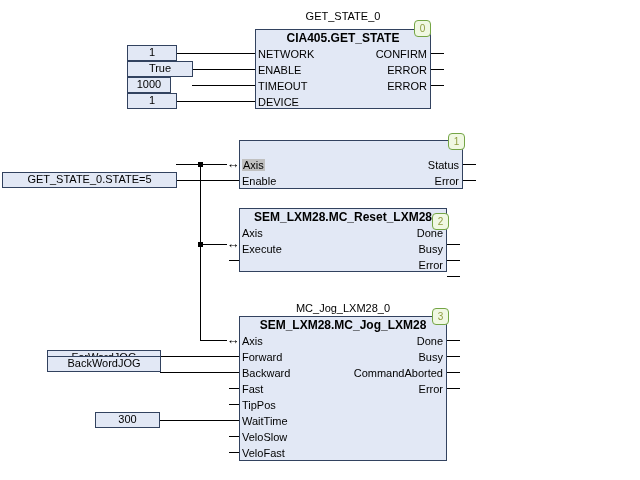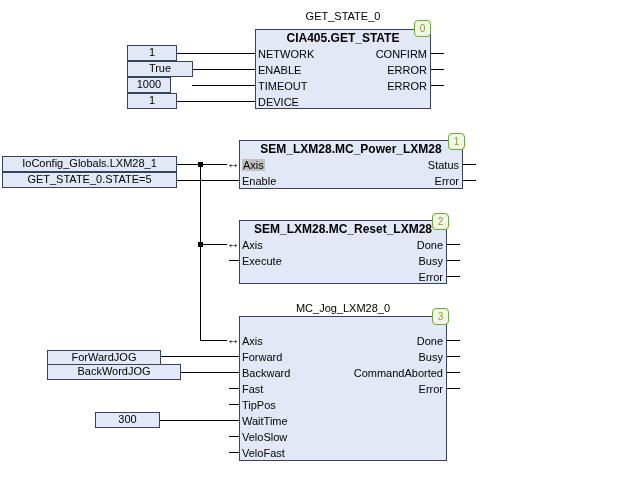--- a/index.html
+++ b/index.html
@@ -80,64 +80,63 @@
 
   <div class="wire" style="left:447px;top:340px;width:13px"></div>
   <div class="wire" style="left:447px;top:356px;width:13px"></div>
   <div class="wire" style="left:447px;top:372px;width:13px"></div>
   <div class="wire" style="left:447px;top:388px;width:13px"></div>
 
   <div class="operand" style="left:127px;top:45px;width:50px;height:16px">1</div>
   <div class="operand" style="left:127px;top:61px;width:66px;height:16px">True</div>
   <div class="operand" style="left:127px;top:77px;width:44px;height:16px">1000</div>
   <div class="operand" style="left:127px;top:93px;width:50px;height:16px">1</div>
-  <div class="operand" style="left:2px;top:156px;width:175px;height:16px">IoConfig_Globals.LXM28_1</div>
   <div class="operand" style="left:2px;top:172px;width:175px;height:16px">GET_STATE_0.STATE=5</div>
   <div class="operand" style="left:47px;top:350px;width:114px;height:16px">ForWardJOG</div>
-  <div class="operand" style="left:47px;top:364px;width:134px;height:16px">BackWordJOG</div>
+  <div class="operand" style="left:47px;top:356px;width:114px;height:16px">BackWordJOG</div>
   <div class="operand" style="left:95px;top:412px;width:65px;height:16px">300</div>
 
   <div class="inout" style="left:226px;top:156px">↔</div>
   <div class="inout" style="left:226px;top:236px">↔</div>
   <div class="inout" style="left:226px;top:332px">↔</div>
 
   <div class="fb-title" style="left:255px;top:9px;width:176px">GET_STATE_0</div>
   <div class="fb-box" style="left:255px;top:29px;width:176px;height:80px">
     <div class="fb-header">CIA405.GET_STATE</div>
     <span class="pin in" style="top:16px">NETWORK</span>
     <span class="pin in" style="top:32px">ENABLE</span>
     <span class="pin in" style="top:48px">TIMEOUT</span>
     <span class="pin in" style="top:64px">DEVICE</span>
     <span class="pin out" style="top:16px">CONFIRM</span>
     <span class="pin out" style="top:32px">ERROR</span>
     <span class="pin out" style="top:48px">ERROR</span>
   </div>
   <div class="badge" style="left:414px;top:20px">0</div>
 
   <div class="fb-box" style="left:239px;top:140px;width:224px;height:49px">
-    <div class="fb-header">SEM_LXM28.MC_Power_LXM28</div>
     <span class="pin in" style="top:16px"><span class="sel">Axis</span></span>
     <span class="pin in" style="top:32px">Enable</span>
     <span class="pin out" style="top:16px">Status</span>
     <span class="pin out" style="top:32px">Error</span>
   </div>
   <div class="badge" style="left:448px;top:133px">1</div>
 
-  <div class="fb-box" style="left:239px;top:220px;width:208px;height:64px">
+  <div class="fb-box" style="left:239px;top:208px;width:208px;height:64px">
     <div class="fb-header">SEM_LXM28.MC_Reset_LXM28</div>
     <span class="pin in" style="top:16px">Axis</span>
     <span class="pin in" style="top:32px">Execute</span>
     <span class="pin out" style="top:16px">Done</span>
     <span class="pin out" style="top:32px">Busy</span>
     <span class="pin out" style="top:48px">Error</span>
   </div>
   <div class="badge" style="left:432px;top:213px">2</div>
 
   <div class="fb-title" style="left:239px;top:301px;width:208px">MC_Jog_LXM28_0</div>
   <div class="fb-box" style="left:239px;top:316px;width:208px;height:145px">
+    <div class="fb-header">SEM_LXM28.MC_Jog_LXM28</div>
     <span class="pin in" style="top:16px">Axis</span>
     <span class="pin in" style="top:32px">Forward</span>
     <span class="pin in" style="top:48px">Backward</span>
     <span class="pin in" style="top:64px">Fast</span>
     <span class="pin in" style="top:80px">TipPos</span>
     <span class="pin in" style="top:96px">WaitTime</span>
     <span class="pin in" style="top:112px">VeloSlow</span>
     <span class="pin in" style="top:128px">VeloFast</span>
     <span class="pin out" style="top:16px">Done</span>
     <span class="pin out" style="top:32px">Busy</span>

